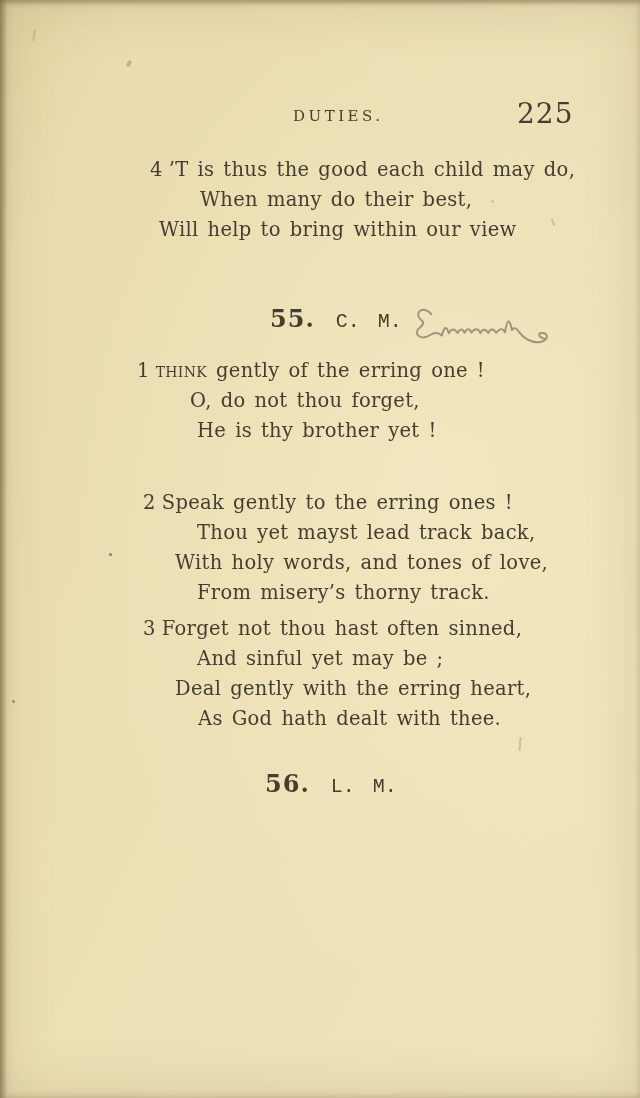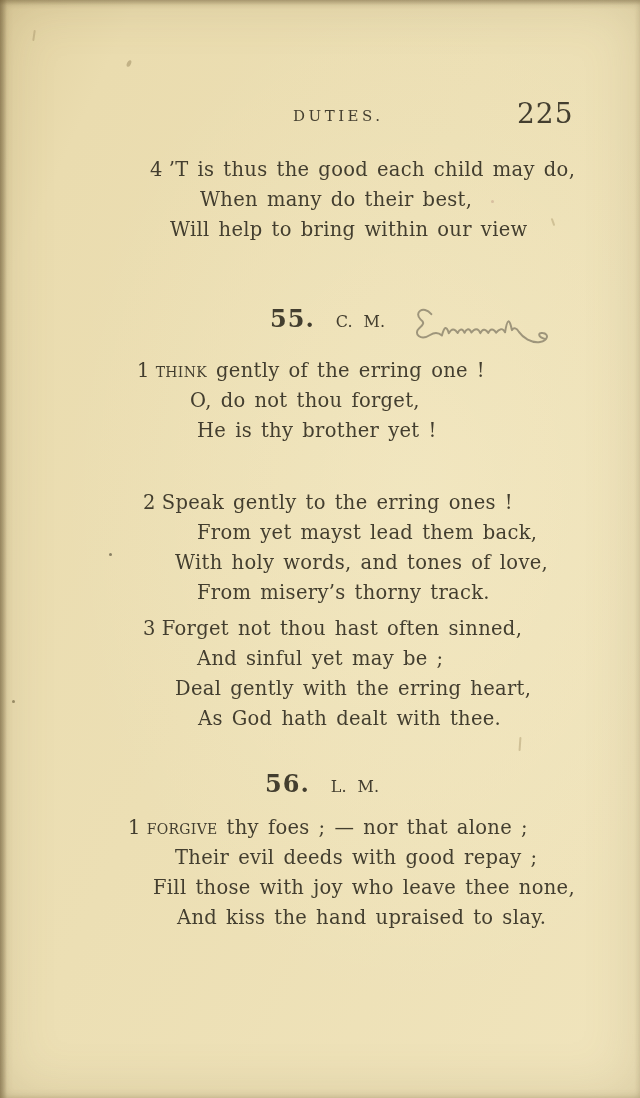--- a/index.html
+++ b/index.html
@@ -31,27 +31,27 @@
     white-space:nowrap;
   }
   .verse{position:absolute;font-size:19.5px;line-height:30px;
          letter-spacing:.3px;word-spacing:2.5px;white-space:nowrap;}
   .verse .line{position:relative;}
   .vnum{display:inline-block;min-width:12px;margin-right:6px;}
   .sc{font-variant:small-caps;text-transform:lowercase;}
   .sc::first-letter{text-transform:uppercase;}
   
   .v-prev{left:150px;top:155px;}
-  .v-prev .i2{margin-left:50px;} .v-prev .i3{margin-left:20px;} .v-prev .i4{margin-left:50px;}
+  .v-prev .i2{margin-left:50px;} .v-prev .i3{margin-left:9px;} .v-prev .i4{margin-left:50px;}
   
   .hymn-heading{position:absolute;white-space:nowrap;}
   .h55{left:270px;top:304px;}
   .h56{left:265px;top:769px;text-align:right;}
   .hymn-number{font-weight:bold;font-size:24px;letter-spacing:1px;}
-  .hymn-meter{font-size:16px;margin-left:21px;word-spacing:6px;}
+  .hymn-meter{font-size:20px;margin-left:21px;word-spacing:6px;font-family:Liberation Mono, monospace;}
   
   .v55-1{left:137px;top:356px;}
   .v55-1 .i2{margin-left:53px;} .v55-1 .i3{margin-left:38px;} .v55-1 .i4{margin-left:60px;}
   .v55-2{left:143px;top:488px;}
   .v55-2 .i2{margin-left:54px;} .v55-2 .i3{margin-left:32px;} .v55-2 .i4{margin-left:54px;}
   .v55-3{left:143px;top:614px;}
   .v55-3 .i2{margin-left:54px;} .v55-3 .i3{margin-left:32px;} .v55-3 .i4{margin-left:55px;}
   
   .v56-1{left:128px;top:813px;}
   .v56-1 .i2{margin-left:47px;} .v56-1 .i3{margin-left:25px;} .v56-1 .i4{margin-left:49px;}
@@ -111,42 +111,36 @@
   </div>
 
   <section class="verse v55-1">
     <div class="line"><span class="vnum">1</span><span class="sc">Think</span><span> gently of the erring one !</span></div>
     <div class="line i2">O, do not thou forget,</div>
     <div class="line i4">He is thy brother yet !</div>
   </section>
 
   <section class="verse v55-2">
     <div class="line"><span class="vnum">2</span><span>Speak</span><span> gently to the erring ones !</span></div>
-    <div class="line i2">From yet mayst lead them back,</div>
+    <div class="line i2">Thou yet mayst lead track back,</div>
     <div class="line i3">With holy words, and tones of love,</div>
     <div class="line i4">From misery’s thorny track.</div>
   </section>
 
   <section class="verse v55-3">
     <div class="line"><span class="vnum">3</span><span>Forget</span><span> not thou hast often sinned,</span></div>
     <div class="line i2">And sinful yet may be ;</div>
     <div class="line i3">Deal gently with the erring heart,</div>
     <div class="line i4">As God hath dealt with thee.</div>
   </section>
 
   <div class="hymn-heading h56">
     <span class="hymn-number">56.</span><span class="hymn-meter">L. M.</span>
   </div>
 
-  <section class="verse v56-1">
-    <div class="line"><span class="vnum">1</span><span class="sc">Forgive</span><span> thy foes ; — nor that alone ;</span></div>
-    <div class="line i2">Their evil deeds with good repay ;</div>
-    <div class="line i3">Fill those with joy who leave thee none,</div>
-    <div class="line i4">And kiss the hand upraised to slay.</div>
-  </section>
 
   <div class="speck s1"></div>
   <div class="speck s2"></div>
   <div class="speck s3"></div>
   <div class="speck s4"></div>
   <div class="speck s5"></div>
   <div class="speck s6"></div>
   <div class="speck s7"></div>
 
 </div>

